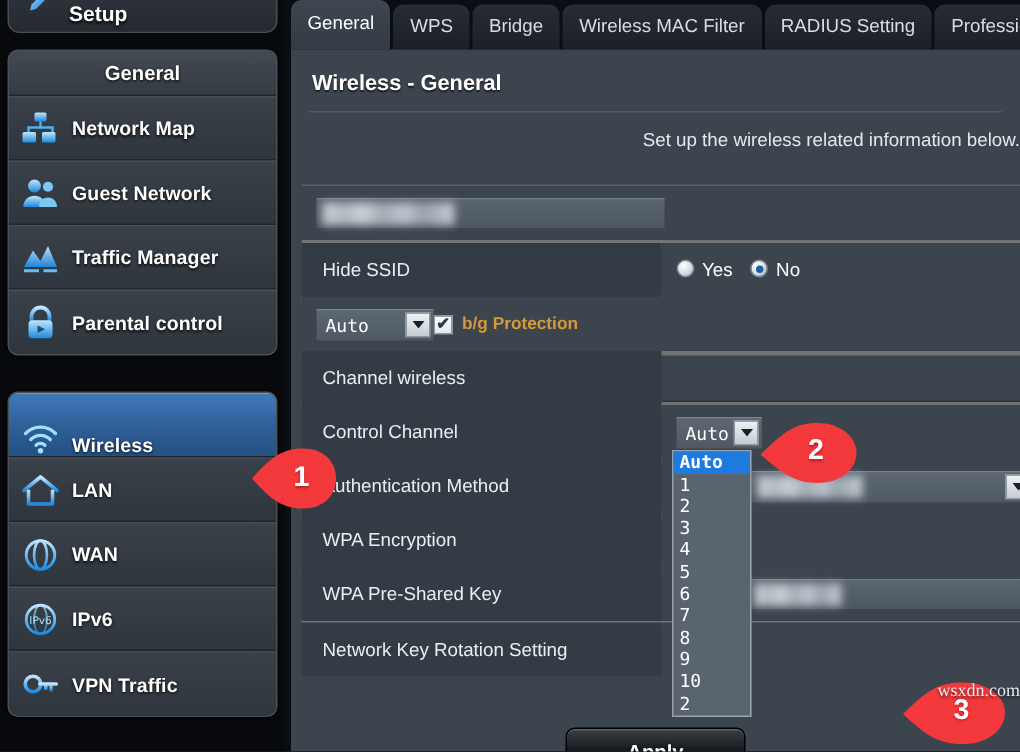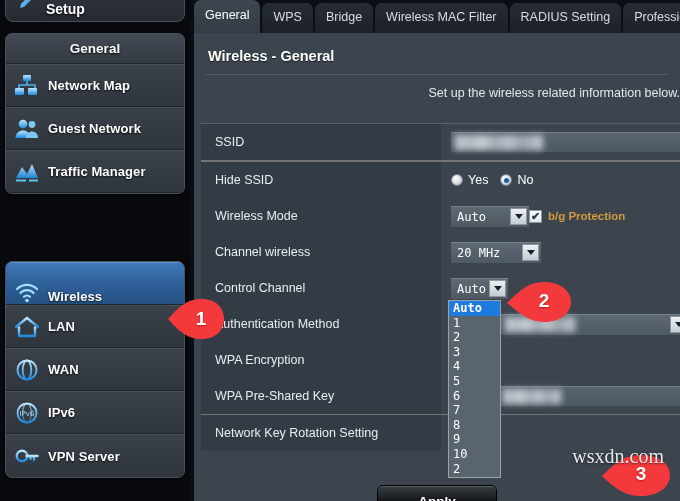--- a/index.html
+++ b/index.html
@@ -138,21 +138,21 @@
     opacity: .92;
   }
   .inputbar {
     height: 20px; width: 232px;
     background: linear-gradient(180deg,#5b6570 0%,#4d5761 100%);
     border-top: 1px solid #747e88;
     display: flex; align-items: center; padding: 0 4px;
   }
 
   
-  .radio-wrap { display: flex; align-items: center; gap: 5px; margin-right: 12px; }
+  .radio-wrap { display: flex; gap: 5px; margin-right: 12px; }
   .radio {
     width: 12px; height: 12px; border-radius: 50%;
     background: radial-gradient(circle at 35% 30%,#ffffff 0%,#d4dade 60%,#9aa4ae 100%);
     border: 1px solid #7a848e;
     position: relative;
   }
   .radio.on::after {
     content: ""; position: absolute; left: 50%; top: 50%;
     width: 5px; height: 5px; margin: -2.5px 0 0 -2.5px;
     border-radius: 50%; background: #1a5fa8;
@@ -235,22 +235,22 @@
   
   .callout { position: absolute; z-index: 60; }
   .callout .num {
     position: absolute; inset: 0;
     display: flex; align-items: center; justify-content: center;
     color: #ffffff; font-weight: bold; font-size: 19px;
     text-shadow: 0 1px 2px rgba(120,0,0,.5);
     padding-left: 10px;
   }
   .watermark {
-    position: absolute; right: 16px; bottom: 1px;
-    color: #e7eaee; font-size: 20px;
+    position: absolute; right: 0; bottom: 1px;
+    color: #e7eaee; font-size: 12px;
     font-family: "Liberation Serif", serif;
     text-shadow: 0 1px 2px rgba(0,0,0,.6);
     z-index: 70;
   }
 </style>
 </head>
 <body>
 
 <div id="root">
 
@@ -307,20 +307,30 @@
       <div class="side-item">
         <span class="side-ico">
           <svg width="26" height="24" viewBox="0 0 26 24">
             <path d="M2 18 L8 7 L13 14 L18 4 L24 18 Z" fill="url(#gb)" opacity=".95"></path>
             <path d="M2 20.5 h10 M15 20.5 h9" stroke="#5fc0f5" stroke-width="2"></path>
           </svg>
         </span>
         <span class="side-lb">Traffic Manager</span>
       </div>
 
+      <div class="side-item last">
+        <span class="side-ico">
+          <svg width="26" height="24" viewBox="0 0 26 24">
+            <path d="M7 11 v-3 a6 6 0 0 1 12 0 v3" stroke="url(#gb)" stroke-width="2.6" fill="none"></path>
+            <rect x="5" y="10.5" width="16" height="12" rx="2.6" fill="url(#gb)"></rect>
+            <path d="M11 14 l5 2.5 l-5 2.5 z" fill="#1d4f77"></path>
+          </svg>
+        </span>
+        <span class="side-lb">Parental control</span>
+      </div>
     </div>
 
     <div class="grp side-panel" style="top:261px;">
 
       <div class="side-item active">
         <span class="side-ico">
           <svg width="26" height="24" viewBox="0 0 26 24">
             <path d="M3 9 a14 14 0 0 1 20 0" stroke="#9fe0ff" stroke-width="2.2" fill="none" stroke-linecap="round"></path>
             <path d="M6.5 13 a9 9 0 0 1 13 0" stroke="#9fe0ff" stroke-width="2.2" fill="none" stroke-linecap="round"></path>
             <path d="M10 16.8 a4.3 4.3 0 0 1 6 0" stroke="#9fe0ff" stroke-width="2.2" fill="none" stroke-linecap="round"></path>
@@ -362,21 +372,21 @@
         <span class="side-lb">IPv6</span>
       </div>
 
       <div class="side-item last">
         <span class="side-ico">
           <svg width="26" height="24" viewBox="0 0 26 24">
             <circle cx="8" cy="12" r="5.2" stroke="url(#gb)" stroke-width="2.4" fill="none"></circle>
             <path d="M12.5 12 h11 M20 12 v4 M16.5 12 v3" stroke="url(#gb)" stroke-width="2.4" fill="none" stroke-linecap="round"></path>
           </svg>
         </span>
-        <span class="side-lb">VPN Server</span>
+        <span class="side-lb">VPN Traffic</span>
       </div>
     </div>
   </div>
 
   <div class="main">
 
     <div class="tabbar">
       <div class="tab active">General</div>
       <div class="tab">WPS</div>
       <div class="tab">Bridge</div>
@@ -386,21 +396,20 @@
     </div>
 
     <div class="content">
       <div class="page-title">Wireless - General</div>
       <div class="rule"></div>
       <div class="subtitle">Set up the wireless related information below.</div>
 
       <div class="formtable">
 
         <div class="frow">
-          <div class="flabel">SSID</div>
           <div class="fval">
             <div class="inputbar">
               <div class="blurbox" style="width:88px"></div>
             </div>
           </div>
         </div>
 
         <div class="frow">
           <div class="flabel">Hide SSID</div>
           <div class="fval">
@@ -409,43 +418,34 @@
               <span class="rlabel">Yes</span>
             </span>
             <span class="radio-wrap">
               <span class="radio on"></span>
               <span class="rlabel">No</span>
             </span>
           </div>
         </div>
 
         <div class="frow">
-          <div class="flabel">Wireless Mode</div>
           <div class="fval">
             <div class="sel" style="width:78px">
               <span class="seltxt">Auto</span>
               <span class="arrowbtn">
                   <i></i>
                 </span>
             </div>
             <span class="cbx">✔</span>
             <span class="cbx-lb">b/g Protection</span>
           </div>
         </div>
 
         <div class="frow">
           <div class="flabel">Channel wireless</div>
-          <div class="fval">
-            <div class="sel" style="width:90px">
-              <span class="seltxt">20 MHz</span>
-              <span class="arrowbtn">
-                  <i></i>
-                </span>
-            </div>
-          </div>
         </div>
 
         <div class="frow">
           <div class="flabel">Control Channel</div>
           <div class="fval">
             <div class="sel" style="width:57px">
               <span class="seltxt">Auto</span>
               <span class="arrowbtn">
                   <i></i>
                 </span>

